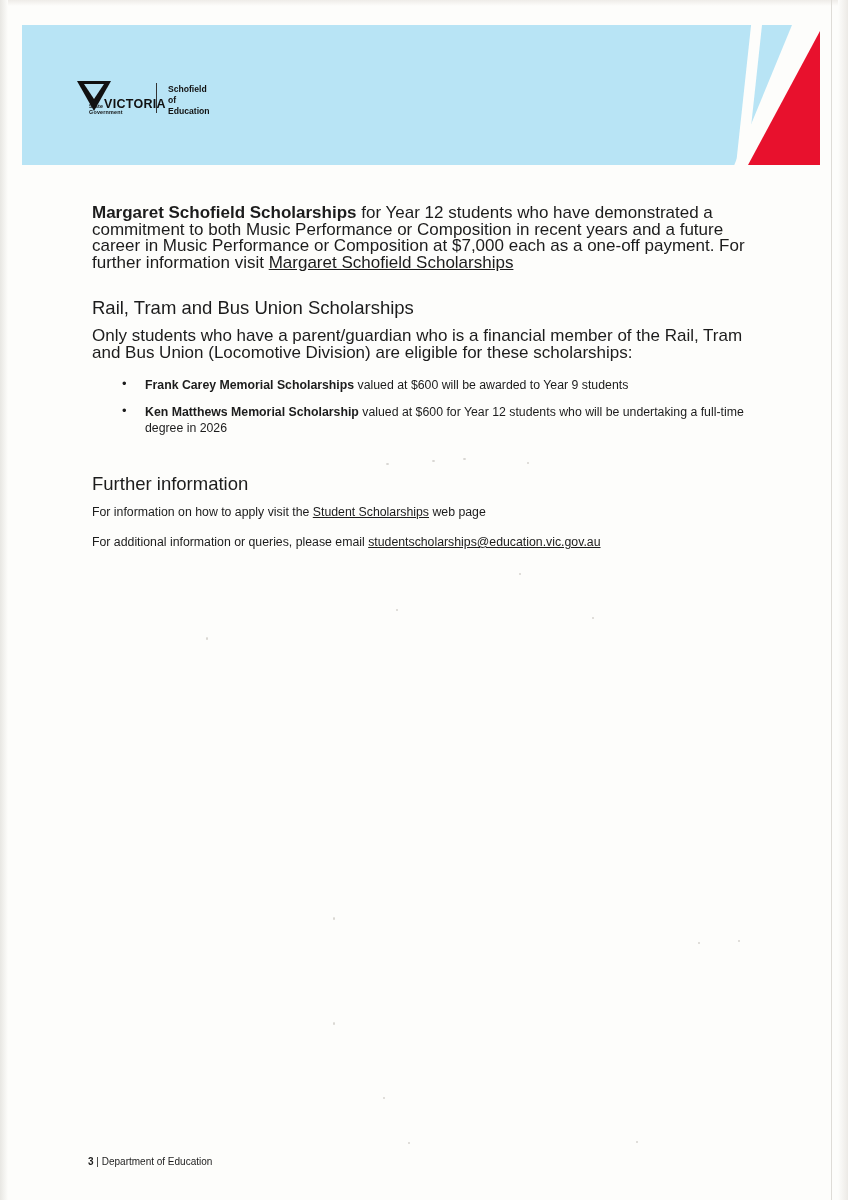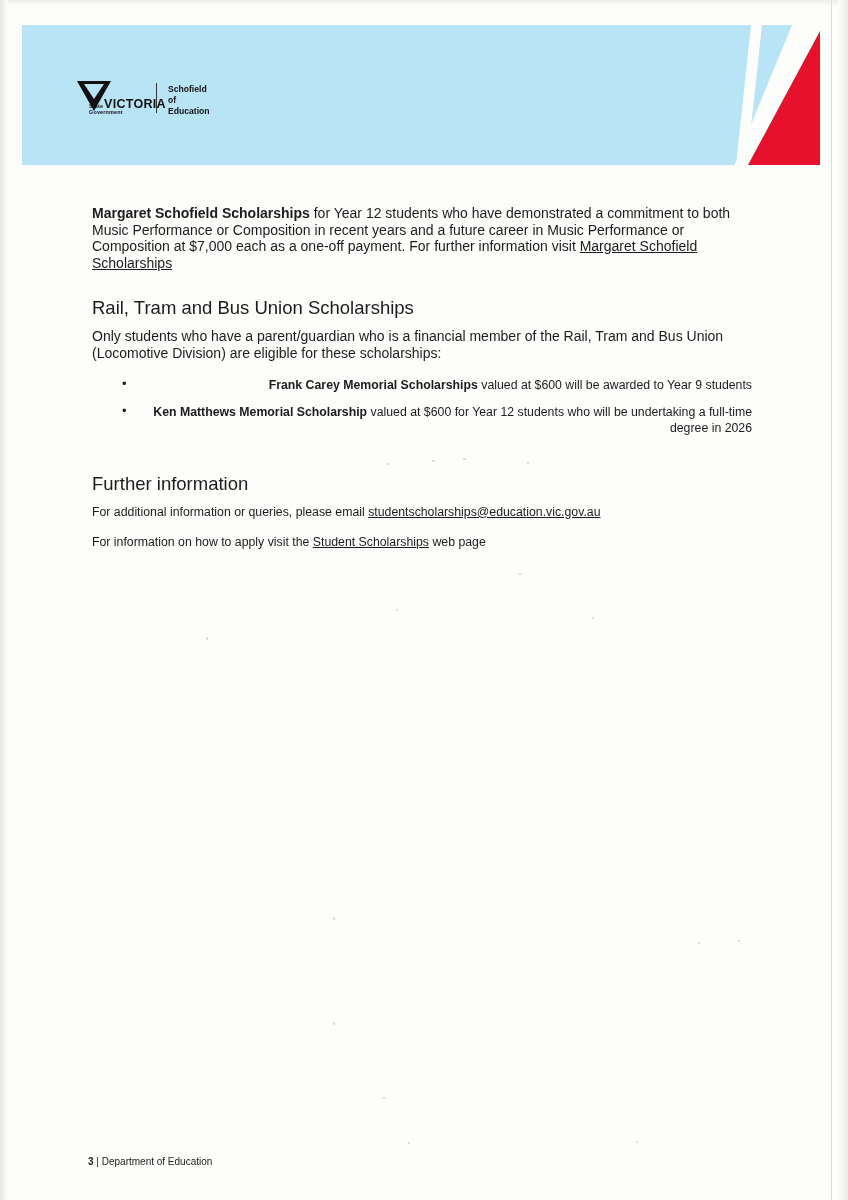--- a/index.html
+++ b/index.html
@@ -153,21 +153,21 @@
   
   .content {
     position: absolute;
     left: 92px;
     top: 205px;
     width: 660px;
     color: #1c1c1c;
   }
   p {
     margin: 0 0 12px 0;
-    font-size: 14px;
+    font-size: 17px;
     line-height: 16.5px;
   }
   .para-intro {
     margin-bottom: 20px;
   }
   strong { font-weight: bold; }
   .link {
     color: #1c1c1c;
     text-decoration: underline;
   }
@@ -178,21 +178,20 @@
     line-height: 22px;
     color: #1c1c1c;
   }
   .section-rtbu { margin-top: 26px; }
   .section-further { margin-top: 36px; }
 
   ul.bullets {
     margin: 16px 0 0 0;
     padding: 0;
     list-style: none;
-    text-align: right;
   }
   ul.bullets li {
     position: relative;
     padding-left: 53px;
     font-size: 12.3px;
     line-height: 16.5px;
     margin-bottom: 10px;
   }
   ul.bullets li::before {
     content: "\2022";
@@ -285,22 +284,22 @@
       <p>Only students who have a parent/guardian who is a financial member of the Rail, Tram and Bus Union (Locomotive Division) are eligible for these scholarships:</p>
 
       <ul class="bullets">
         <li><strong>Frank Carey Memorial Scholarships</strong><span> valued at $600 will be awarded to Year 9 students</span></li>
         <li><strong>Ken Matthews Memorial Scholarship</strong><span> valued at $600 for Year 12 students who will be undertaking a full-time degree in 2026</span></li>
       </ul>
     </div>
 
     <div class="section-further">
       <h2>Further information</h2>
+      <p class="info-line"><span>For information on how to apply visit the </span><a class="link" href="#">Student Scholarships</a><span> web page</span></p>
       <p class="info-line"><span>For additional information or queries, please email </span><a class="link" href="#">studentscholarships@education.vic.gov.au</a></p>
-      <p class="info-line"><span>For information on how to apply visit the </span><a class="link" href="#">Student Scholarships</a><span> web page</span></p>
     </div>
   </div>
 
   <div class="footer">
     <span class="pg">3</span><span> | </span><span>Department of Education</span>
   </div>
 
 </div>
 
 </body></html>

